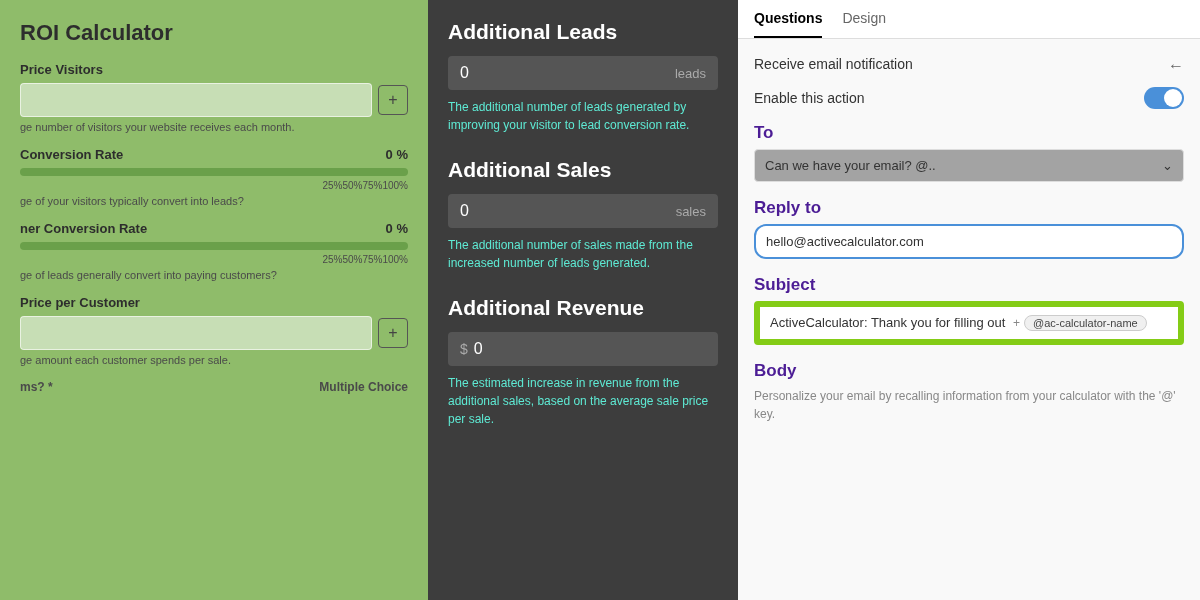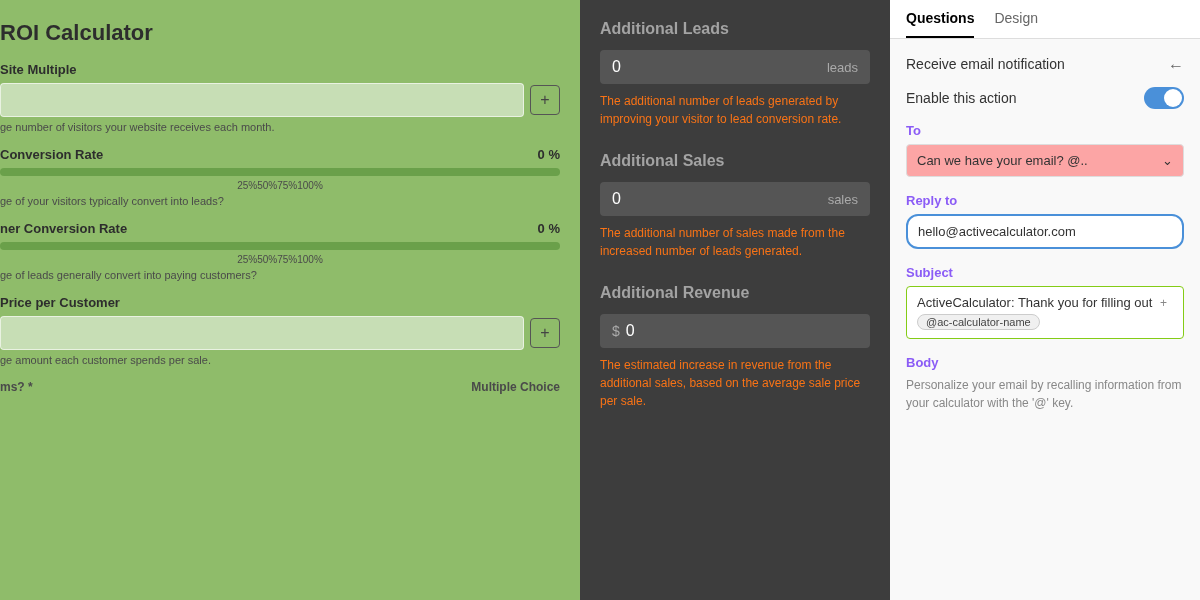--- a/index.html
+++ b/index.html
@@ -7,23 +7,23 @@
       font-family: -apple-system, BlinkMacSystemFont, 'Segoe UI', sans-serif;
       width: 1200px;
       height: 600px;
       overflow: hidden;
       display: flex;
       background: #f0f0f0;
     }
 
     
     .left-panel {
-      width: 580px;
+      width: 428px;
       background: #8fbc6a;
-      padding: 20px 20px 20px 0;
+      padding: 20px 20px 20px 20px;
       position: relative;
       overflow: hidden;
       flex-shrink: 0;
     }
     .left-panel-title {
       font-size: 22px;
       font-weight: 700;
       color: #2d2d2d;
       margin-bottom: 16px;
     }
@@ -92,40 +92,40 @@
       position: relative;
       margin-bottom: 4px;
     }
     .slider-fill {
       height: 100%;
       background: rgba(255,255,255,0.4);
       border-radius: 4px;
     }
     .slider-labels {
       display: flex;
-      justify-content: center;
+      justify-content: flex-end;
       font-size: 10px;
       color: #4a4a4a;
     }
 
     
     .middle-panel {
       width: 310px;
       background: #3d3d3d;
       padding: 20px;
       flex-shrink: 0;
       overflow-y: auto;
     }
     .result-section {
       margin-bottom: 24px;
     }
     .result-title {
-      font-size: 16px;
+      font-size: 21px;
       font-weight: 700;
-      color: #a3a3a3;
+      color: #ffffff;
       margin-bottom: 12px;
     }
     .result-input-wrapper {
       display: flex;
       align-items: center;
       background: #555;
       border-radius: 4px;
       padding: 8px 12px;
       margin-bottom: 8px;
     }
@@ -138,21 +138,21 @@
       font-size: 13px;
       color: #aaa;
     }
     .dollar-sign {
       font-size: 14px;
       color: #aaa;
       margin-right: 6px;
     }
     .result-desc {
       font-size: 12px;
-      color: #f97316;
+      color: #5eead4;
       line-height: 1.5;
     }
 
     
     .right-panel {
       flex: 1;
       background: #f9f9f9;
       padding: 0;
       overflow-y: auto;
     }
@@ -209,49 +209,49 @@
       background: white;
       border-radius: 50%;
       position: absolute;
       top: 2px;
       right: 2px;
     }
     .field-group {
       margin-bottom: 16px;
     }
     .field-group-label {
-      font-size: 13px;
+      font-size: 17px;
       font-weight: 600;
-      color: #8b5cf6;
+      color: #4c1d95;
       margin-bottom: 6px;
     }
     .select-field {
       width: 100%;
       border: 1px solid #ddd;
       border-radius: 4px;
       padding: 8px 10px;
       font-size: 13px;
-      background: #fca5a5;
+      background: #a3a3a3;
       color: #333;
       display: flex;
       align-items: center;
       justify-content: space-between;
       cursor: pointer;
     }
     .reply-to-input {
       width: 100%;
       border: 2px solid #4a90d9;
       border-radius: 12px;
       padding: 8px 10px;
       font-size: 13px;
       color: #333;
       outline: none;
     }
     .subject-box {
-      border: 1px solid #84cc16;
+      border: 6px solid #84cc16;
       border-radius: 4px;
       padding: 8px 10px;
       font-size: 13px;
       color: #333;
       background: white;
     }
     .subject-inline {
       display: flex;
       align-items: flex-start;
       flex-wrap: wrap;
@@ -282,21 +282,21 @@
       margin-left: 4px;
     }
   </style>
 </head>
 <body>
 
 <div class="left-panel">
   <div class="left-panel-title">ROI Calculator</div>
 
   <div class="field-section">
-    <div class="field-label">Site Multiple</div>
+    <div class="field-label">Price Visitors</div>
     <div class="input-with-plus">
       <input class="text-input" type="text" value="" style="">
       <button class="plus-btn">+</button>
     </div>
     <div class="hint-text">ge number of visitors your website receives each month.</div>
   </div>
 
   <div class="field-section">
     <div class="field-label-row">
       <span class="field-label">Conversion Rate</span>

